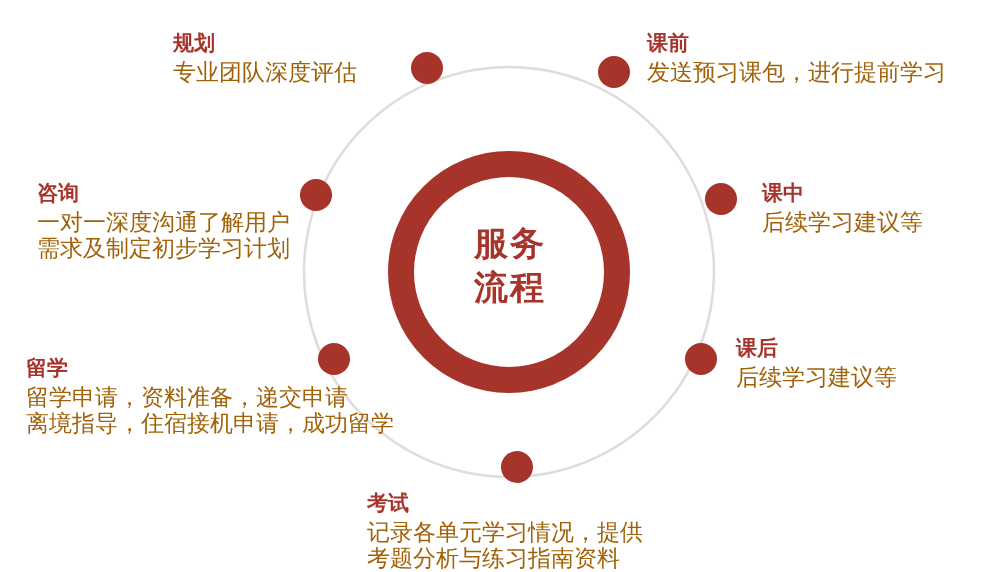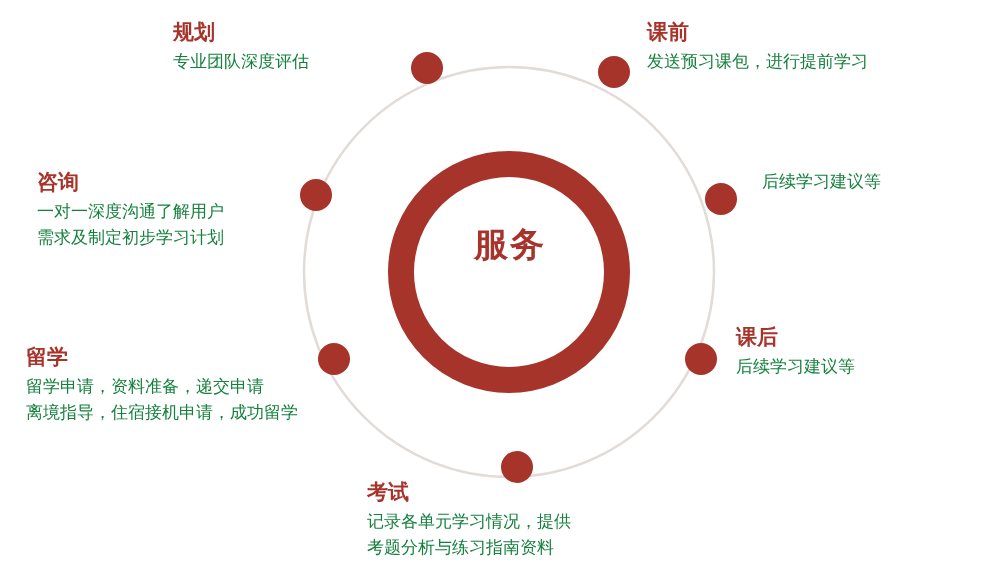--- a/index.html
+++ b/index.html
@@ -1,54 +1,56 @@
 <!DOCTYPE html>
 <html><head>
 <meta charset="utf-8">
 <style>
   html,body{margin:0;padding:0;background:#ffffff;}
   body{width:1007px;height:572px;position:relative;overflow:hidden;font-family:"DejaVu Sans","Liberation Sans",sans-serif;}
   .canvas{position:absolute;left:0;top:0;width:1007px;height:572px;}
   svg.ring{position:absolute;left:0;top:0;}
-  .center-title{position:absolute;left:455px;top:222px;width:110px;text-align:center;color:#a7342b;font-weight:bold;font-size:34px;line-height:44px;letter-spacing:2px;}
-  .node{position:absolute;}
+  .center-title{position:absolute;left:455px;top:222px;width:110px;text-align:center;color:#a7342b;font-weight:bold;font-size:34px;line-height:44px;letter-spacing:2px;font-family:Liberation Serif, serif;}
+  .node{position:absolute;margin-top:11px;}
   .node .title{color:#a7342b;font-weight:bold;font-size:21px;line-height:28px;margin-bottom:2px;}
-  .node .desc{color:#15803d;font-size:17px;line-height:26px;white-space:nowrap;}
+  .node .desc{color:#a16207;font-size:23px;line-height:26px;white-space:nowrap;}
 </style>
 </head>
 <body>
 
 <div class="canvas">
   <svg class="ring" width="1007" height="572">
     <circle cx="509" cy="272" r="205" fill="none" stroke="#e2dcd8" stroke-width="2.5"></circle>
     <circle cx="509" cy="272" r="108" fill="none" stroke="#a7342b" stroke-width="26"></circle>
     <circle cx="427" cy="68" r="16" fill="#a7342b"></circle>
     <circle cx="614" cy="72" r="16" fill="#a7342b"></circle>
     <circle cx="721" cy="199" r="16" fill="#a7342b"></circle>
     <circle cx="701" cy="359" r="16" fill="#a7342b"></circle>
     <circle cx="517" cy="467" r="16" fill="#a7342b"></circle>
     <circle cx="334" cy="359" r="16" fill="#a7342b"></circle>
     <circle cx="316" cy="195" r="16" fill="#a7342b"></circle>
   </svg>
 
   <div class="center-title">
     <div>服务</div>
+    <div>流程</div>
   </div>
 
   <div class="node" style="left:173px;top:18px;">
     <div class="title">规划</div>
     <div class="desc">专业团队深度评估</div>
   </div>
 
   <div class="node" style="left:647px;top:18px;">
     <div class="title">课前</div>
     <div class="desc">发送预习课包，进行提前学习</div>
   </div>
 
   <div class="node" style="left:762px;top:168px;">
+    <div class="title">课中</div>
     <div class="desc">后续学习建议等</div>
   </div>
 
   <div class="node" style="left:736px;top:323px;">
     <div class="title">课后</div>
     <div class="desc">后续学习建议等</div>
   </div>
 
   <div class="node" style="left:367px;top:478px;">
     <div class="title">考试</div>

